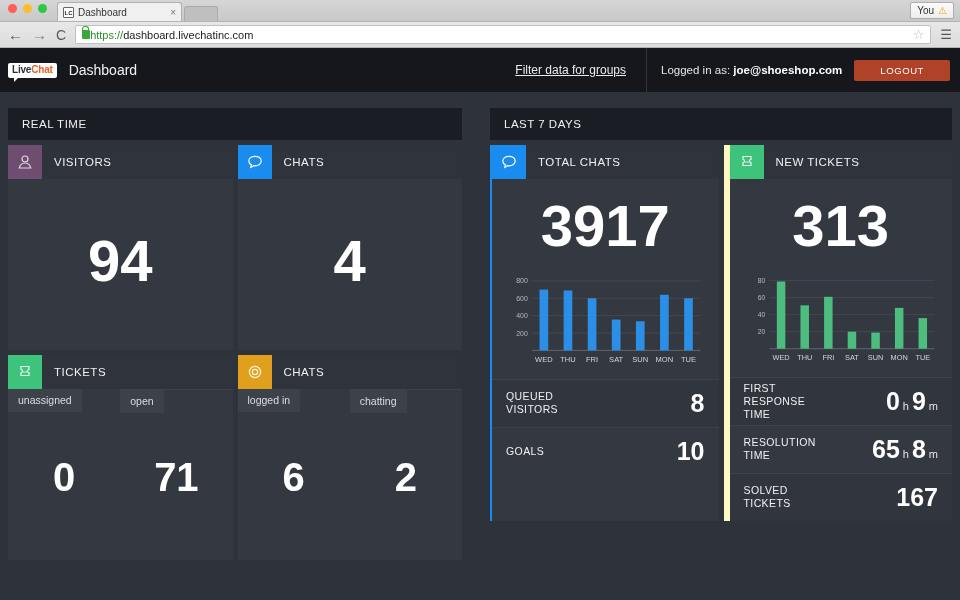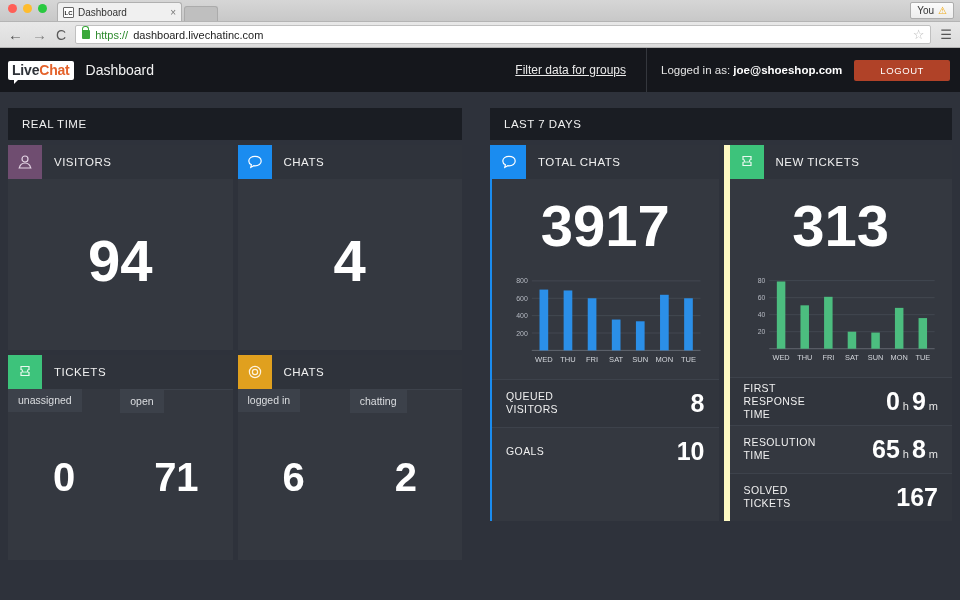--- a/index.html
+++ b/index.html
@@ -95,21 +95,20 @@
   .nav-icon.reload { font-size: 14px; color: #5a5a5a; }
   .omnibox {
     flex: 1;
     height: 19px;
     background: #fff;
     border: 1px solid #c0c0c0;
     border-radius: 2px;
     display: flex;
     align-items: center;
     padding: 0 6px;
-    gap: 5px;
     font-size: 11px;
   }
   .lock {
     width: 8px; height: 9px;
     position: relative;
     background: #3aa83a;
     border-radius: 1px;
     flex: none;
   }
   .lock:before {
@@ -133,21 +132,21 @@
     display: flex;
     align-items: center;
     padding-left: 8px;
     color: #fff;
   }
   .logo {
     position: relative;
     background: #fff;
     border-radius: 2px;
     padding: 2px 4px 3px;
-    font-size: 14px;
+    font-size: 10px;
     font-weight: bold;
     line-height: 1;
     letter-spacing: -0.2px;
   }
   .logo:after {
     content: "";
     position: absolute;
     left: 6px; bottom: -4px;
     border-left: 5px solid #fff;
     border-bottom: 5px solid transparent;

